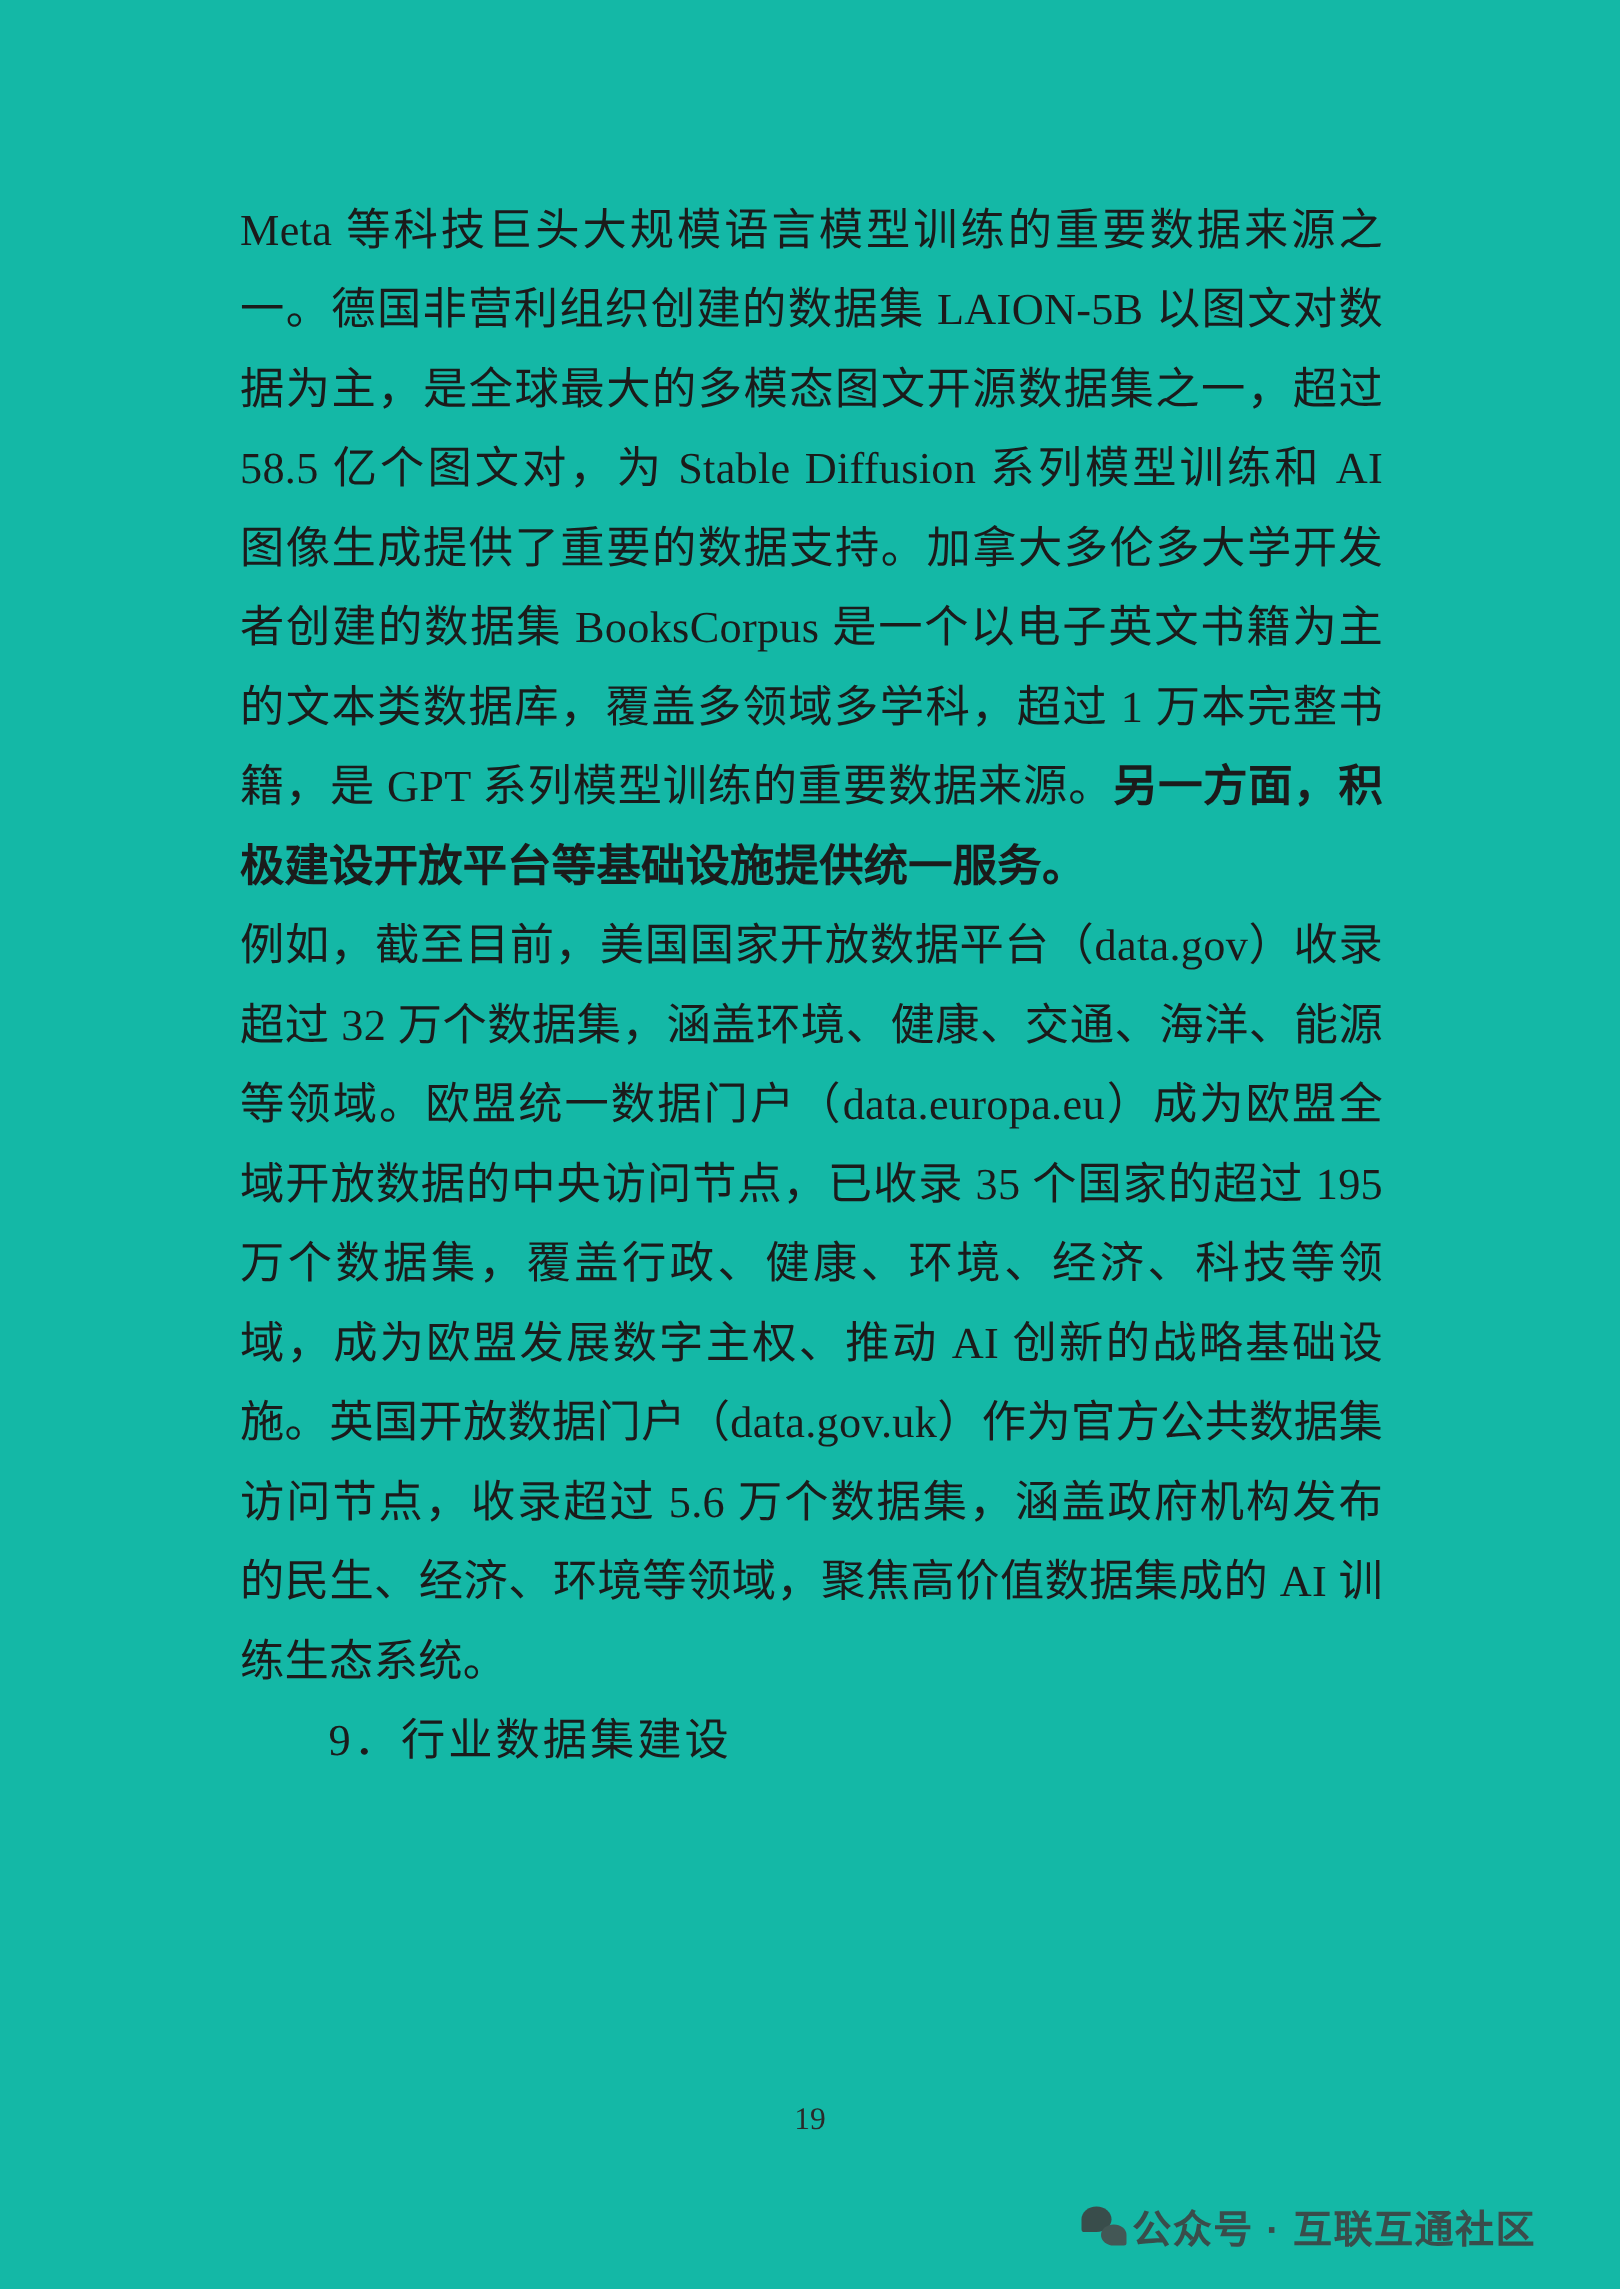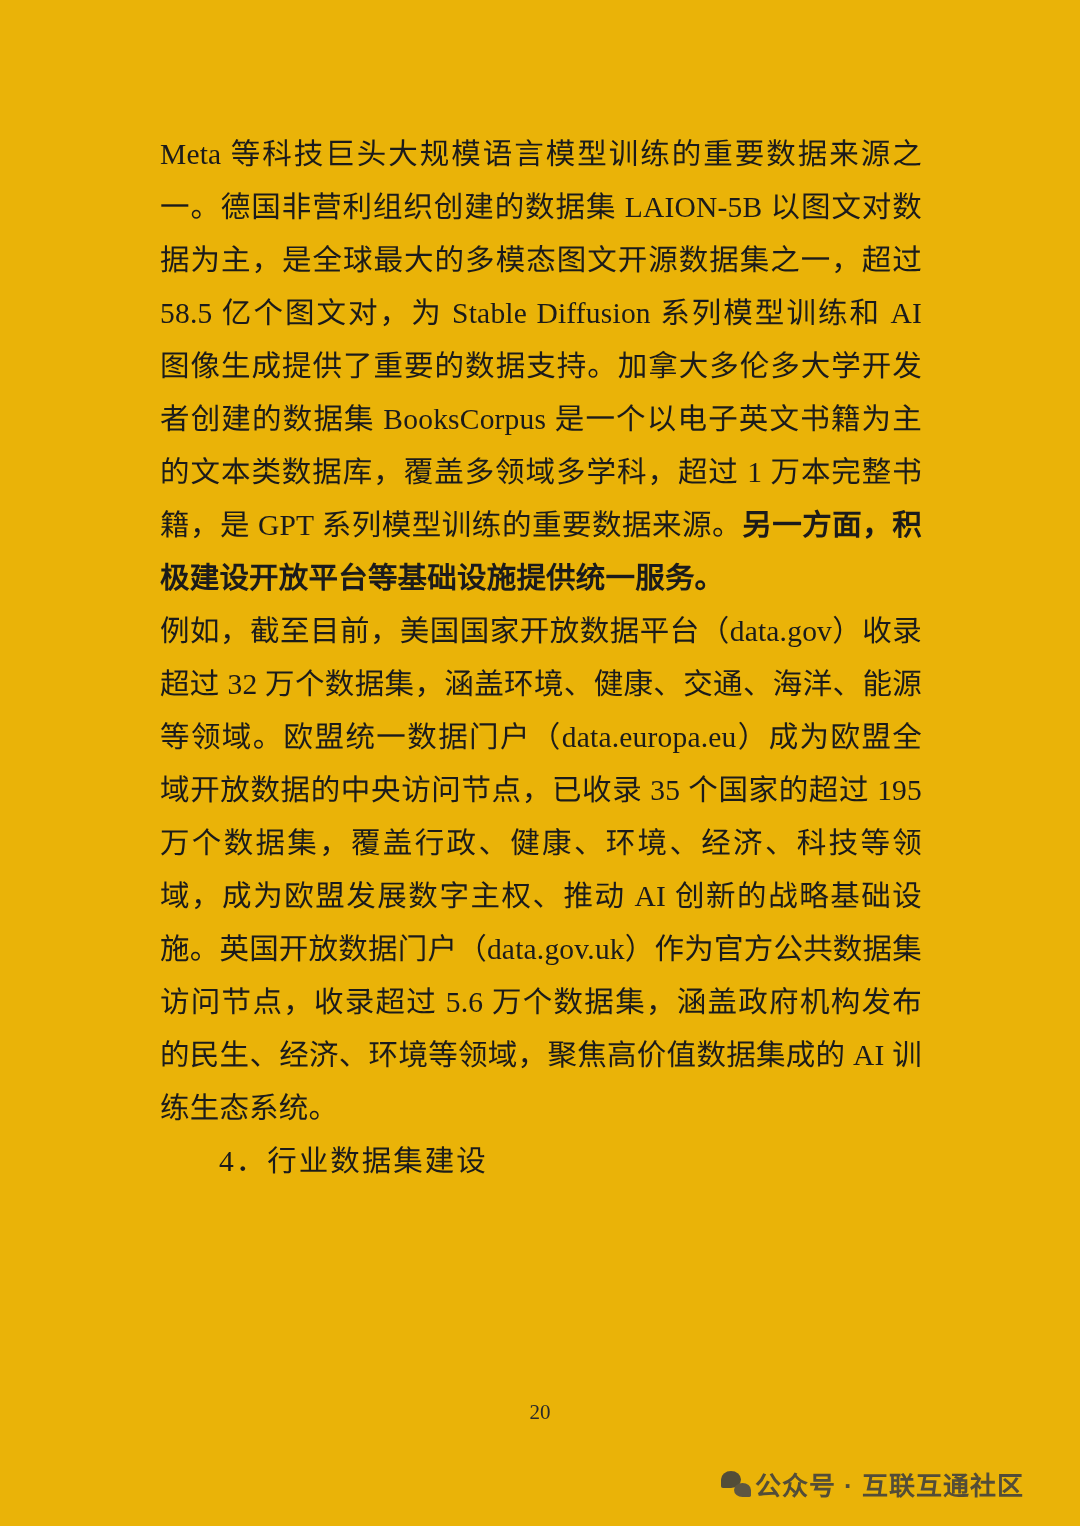--- a/index.html
+++ b/index.html
@@ -12,21 +12,21 @@
     height: 1526px;
     position: relative;
     font-family: "Liberation Serif", serif;
     color: #1a1a1a;
     overflow: hidden;
   }
 
   .page {
     position: absolute;
     inset: 0;
-    background: #eab308;
+    background: #14b8a6;
   }
 
   .content {
     position: absolute;
     left: 160px;
     top: 128px;
     width: 762px;
   }
 
   .para {
@@ -112,26 +112,26 @@
 <body>
 
 <div class="page">
 
   <div class="content">
 
     <p class="para"><span>Meta 等科技巨头大规模语言模型训练的重要数据来源之一。德国非营利组织创建的数据集 LAION-5B 以图文对数据为主，是全球最大的多模态图文开源数据集之一，超过 58.5 亿个图文对，为 Stable Diffusion 系列模型训练和 AI 图像生成提供了重要的数据支持。加拿大多伦多大学开发者创建的数据集 BooksCorpus 是一个以电子英文书籍为主的文本类数据库，覆盖多领域多学科，超过 1 万本完整书籍，是 GPT 系列模型训练的重要数据来源。</span><span class="bold">另一方面，积极建设开放平台等基础设施提供统一服务。</span></p>
 
     <p class="para"><span>例如，截至目前，美国国家开放数据平台（data.gov）收录超过 32 万个数据集，涵盖环境、健康、交通、海洋、能源等领域。欧盟统一数据门户（data.europa.eu）成为欧盟全域开放数据的中央访问节点，已收录 35 个国家的超过 195 万个数据集，覆盖行政、健康、环境、经济、科技等领域，成为欧盟发展数字主权、推动 AI 创新的战略基础设施。英国开放数据门户（data.gov.uk）作为官方公共数据集访问节点，收录超过 5.6 万个数据集，涵盖政府机构发布的民生、经济、环境等领域，聚焦高价值数据集成的 AI 训练生态系统。</span></p>
 
-    <p class="heading">4．行业数据集建设</p>
+    <p class="heading">9．行业数据集建设</p>
 
 
   </div>
 
-  <div class="page-number">20</div>
+  <div class="page-number">19</div>
 
   <div class="watermark">
     <span class="wm-icon">
       <span class="b1"></span>
         <span class="b2"></span>
     </span>
     <span>公众号 · 互联互通社区</span>
   </div>
 
 </div>

